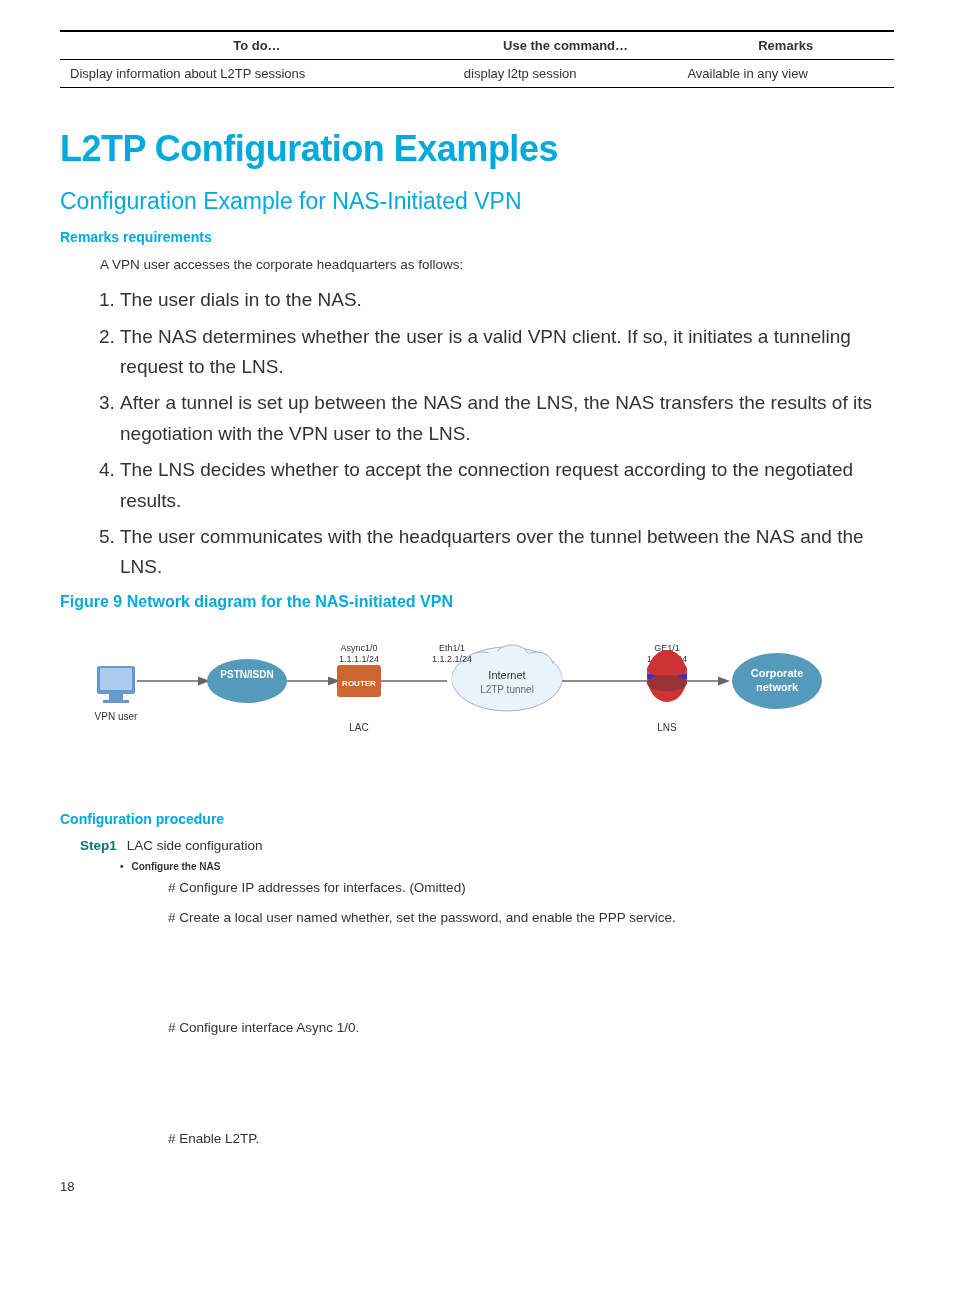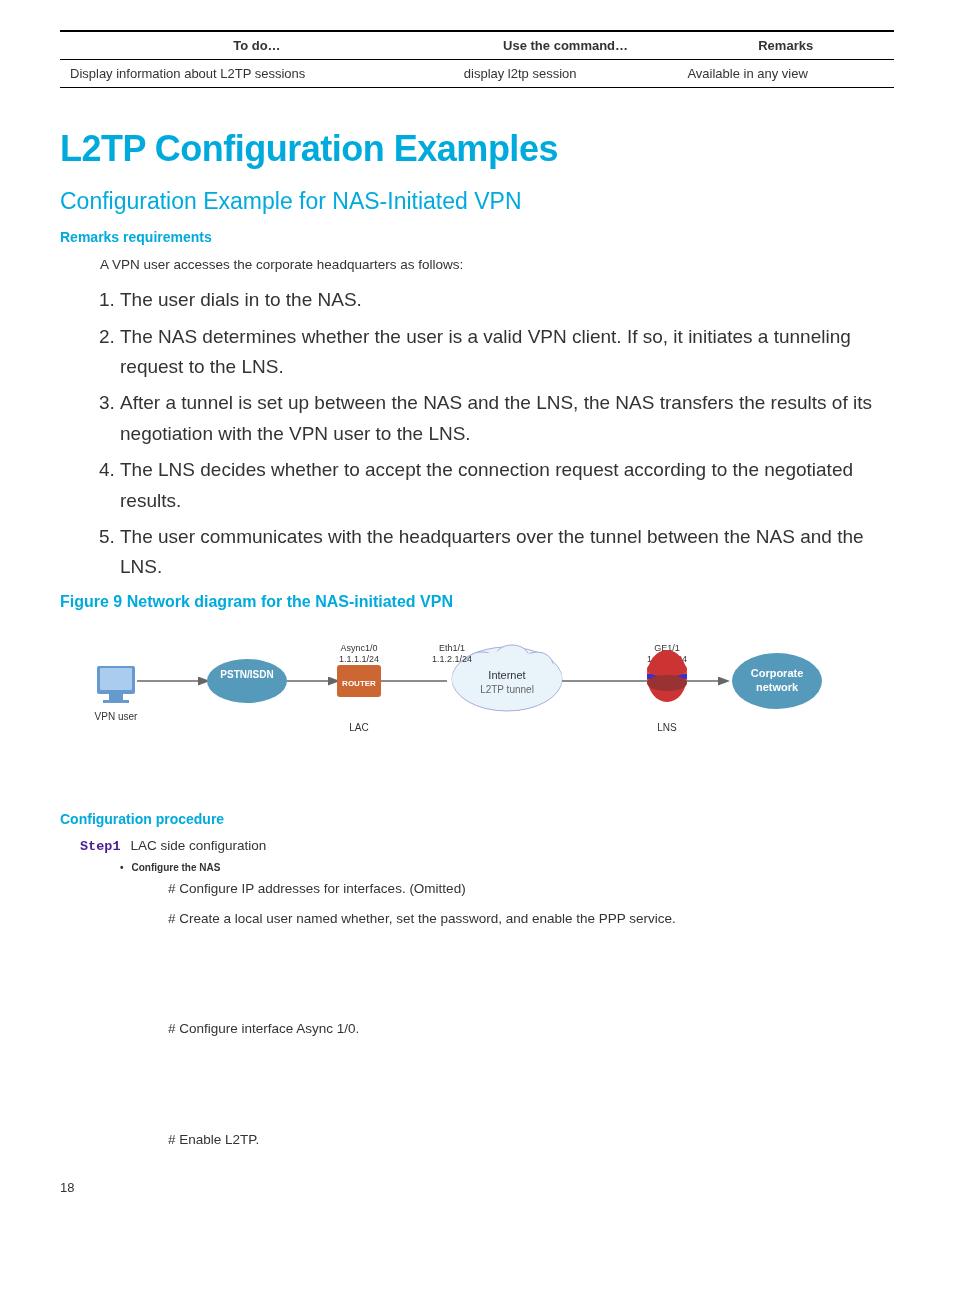--- a/index.html
+++ b/index.html
@@ -88,24 +88,23 @@
 
     
     .diagram-container {
       margin: 0 0 30px 0;
       position: relative;
     }
 
     
     .step-label {
       font-weight: bold;
-      color: #4c1d95;
+      color: #0f766e;
       font-size: 13.5px;
       margin-bottom: 8px;
-      font-family: Liberation Mono, monospace;
     }
     .bullet-item {
       margin-left: 60px;
       margin-bottom: 6px;
       font-size: 10px;
       font-weight: bold;
     }
     .bullet-item::before {
       content: "•";
       margin-right: 8px;

